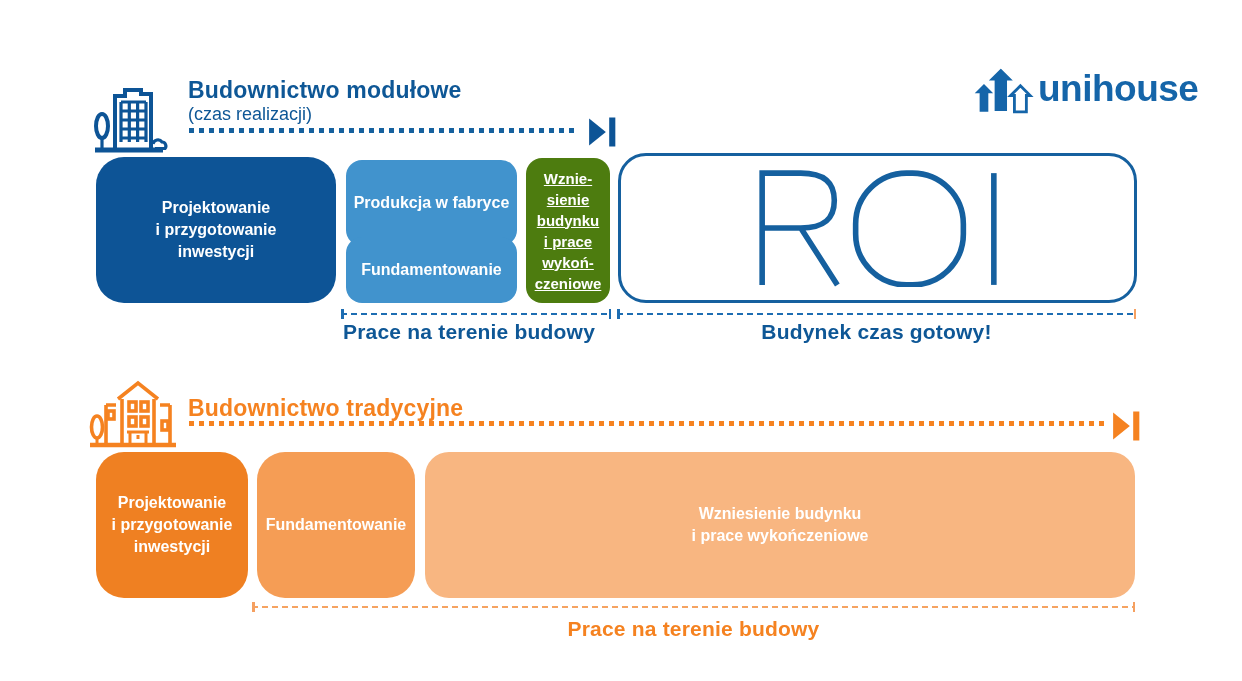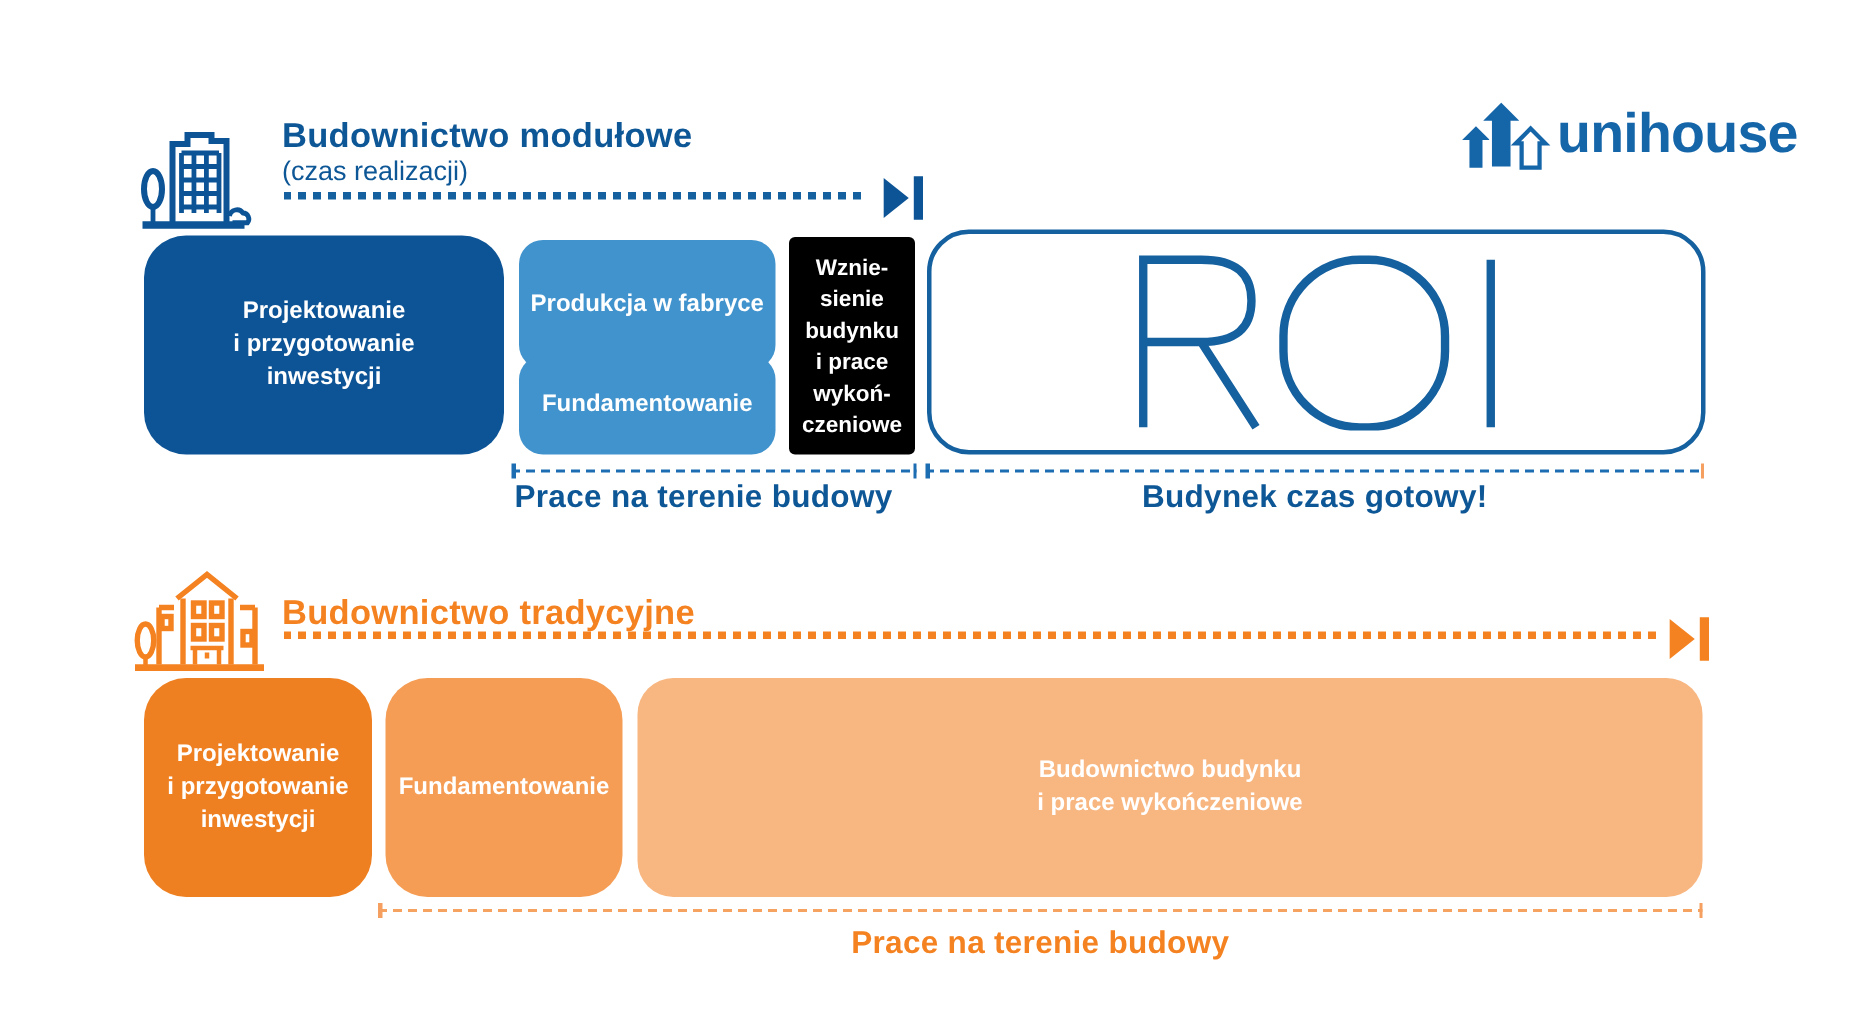--- a/index.html
+++ b/index.html
@@ -18,21 +18,21 @@
   .dotline { height:5px; }
   .dotline.blue   { background:repeating-linear-gradient(to right,#15619f 0 5px,transparent 5px 10px); }
   .dotline.orange { background:repeating-linear-gradient(to right,#f58220 0 5px,transparent 5px 10px); }
 
   
   .block { border-radius:28px; color:#fff; font-weight:bold; display:flex;
            align-items:center; justify-content:center; text-align:center;
            white-space:pre-line; font-size:16px; line-height:1.38; }
   .b-dark-blue  { background:#0d5496; }
   .b-mid-blue   { background:#4193cd; border-radius:16px; }
-  .b-light-blue { background:#000000; border-radius:4px; font-size:15px; line-height:1.4; }
+  .b-light-blue { background:#4d7c0f; border-radius:16px; font-size:15px; line-height:1.4;text-decoration:underline; }
   .b-dark-orange  { background:#ef8022; }
   .b-mid-orange   { background:#f59d55; }
   .b-light-orange { background:#f8b681; border-radius:24px; }
 
   
   .roi-box { border:3px solid #15609f; border-radius:28px; background:#fff;
              display:flex; align-items:center; justify-content:center; }
 
   
   .measure { height:2px; }
@@ -134,21 +134,21 @@
   <div class="abs dotline orange" style="left:189px; top:421px; width:915px;"></div>
   <svg class="abs" style="left:1112px; top:410px;" width="29" height="32" viewBox="0 0 26 28" fill="#f58220">
     <path d="M1,2 L16,14 L1,26 Z"></path>
       <rect x="19" y="1" width="5.5" height="26"></rect>
   </svg>
 
   <div class="abs block b-dark-orange" style="left:96px; top:452px; width:152px; height:146px;">Projektowanie
 i przygotowanie
 inwestycji</div>
   <div class="abs block b-mid-orange" style="left:257px; top:452px; width:158px; height:146px;">Fundamentowanie</div>
-  <div class="abs block b-light-orange" style="left:425px; top:452px; width:710px; height:146px;">Budownictwo budynku
+  <div class="abs block b-light-orange" style="left:425px; top:452px; width:710px; height:146px;">Wzniesienie budynku
 i prace wykończeniowe</div>
 
   <div class="abs measure orange" style="left:252px; top:606px; width:883px;">
     <div class="tick orangeT start"></div>
       <div class="tick orangeT end"></div>
   </div>
   <div class="abs measure-label orange-text" style="left:252px; top:617px; width:883px; text-align:center;">Prace na terenie budowy</div>
 
 </div>
 

